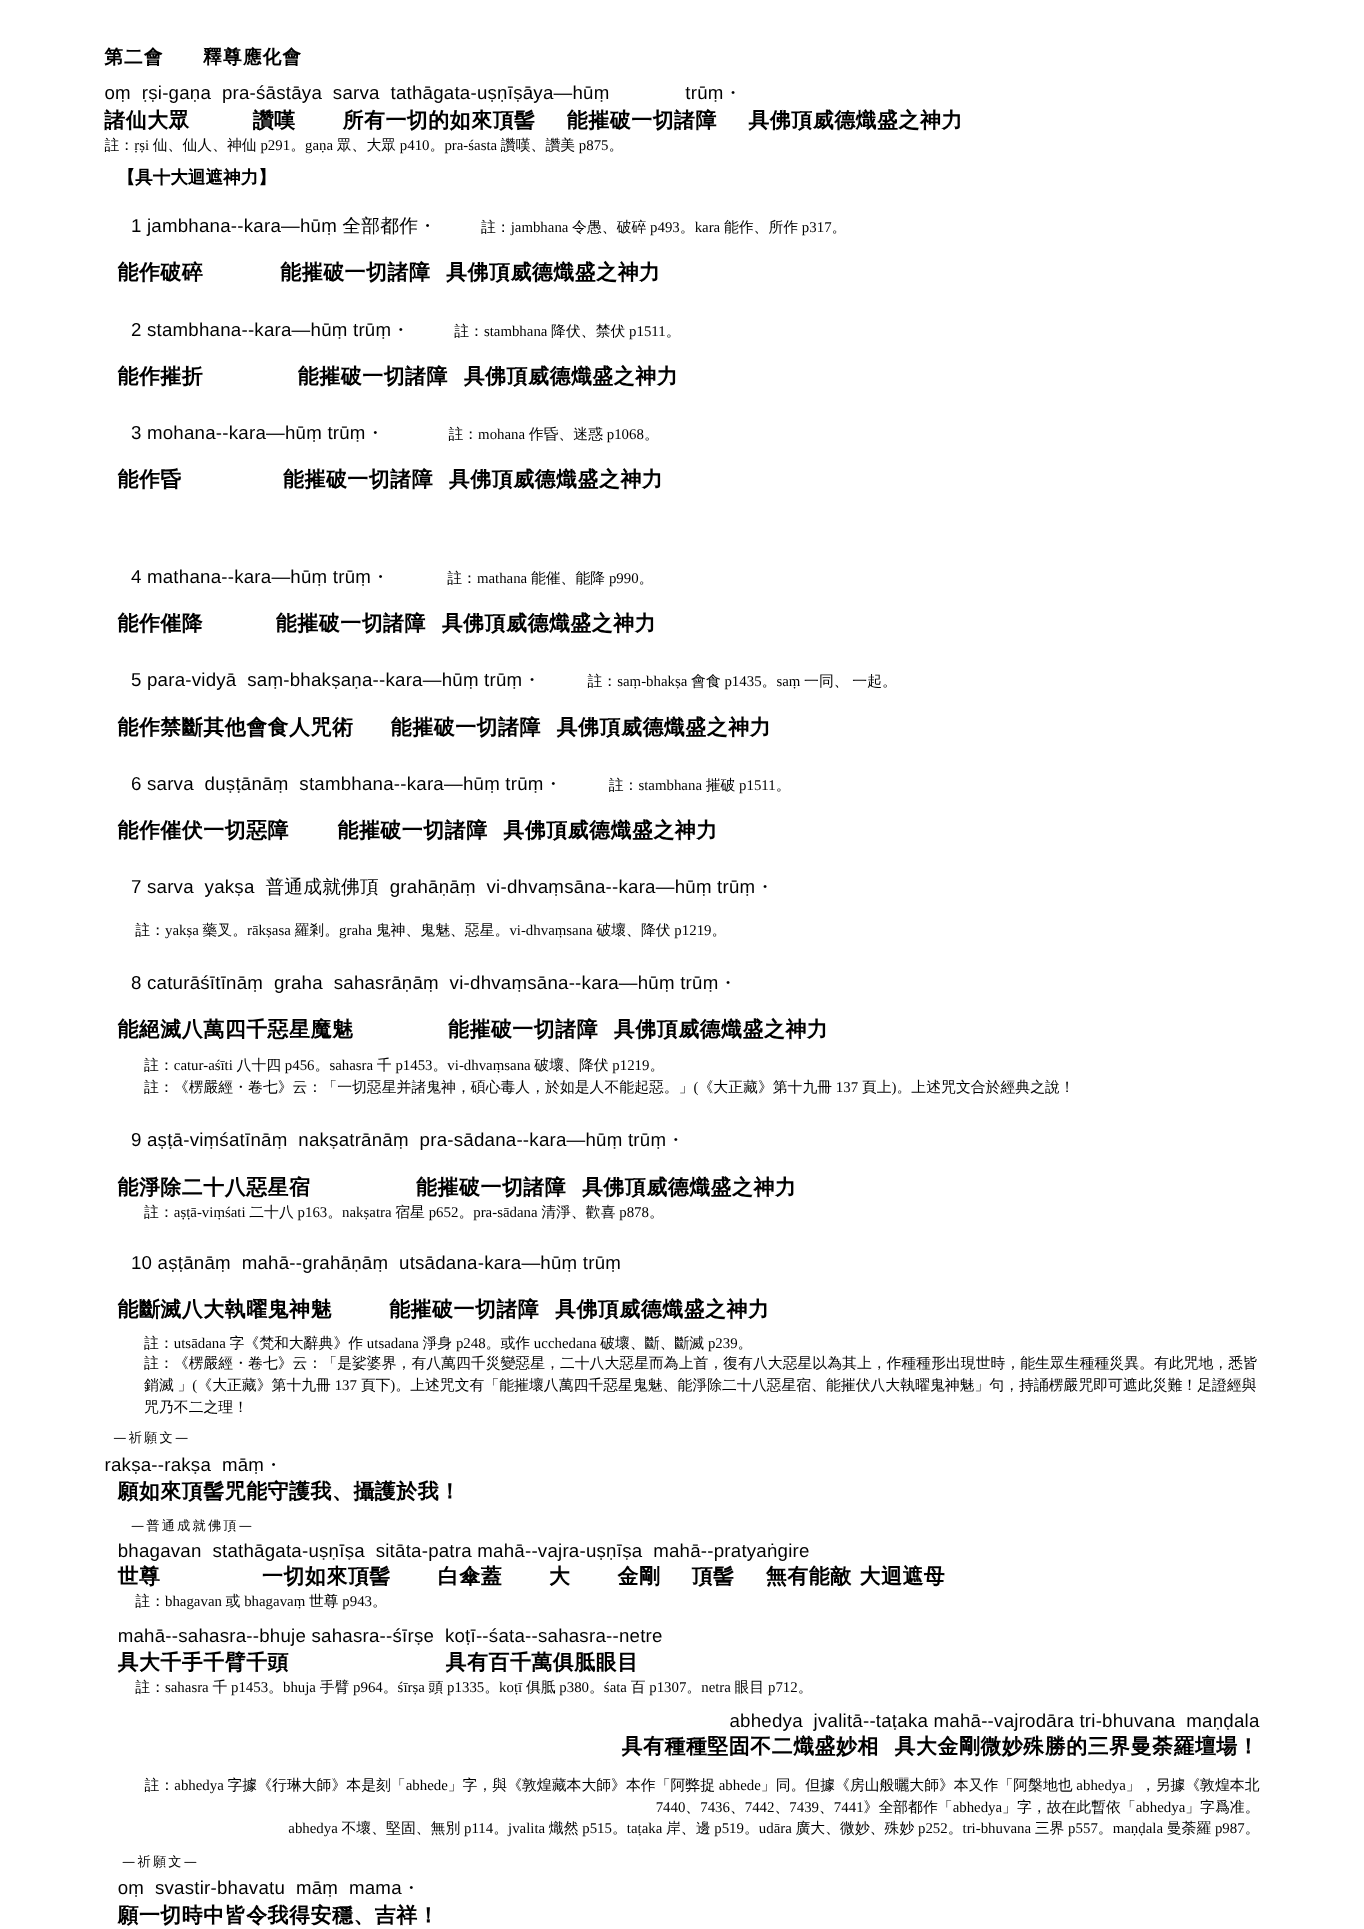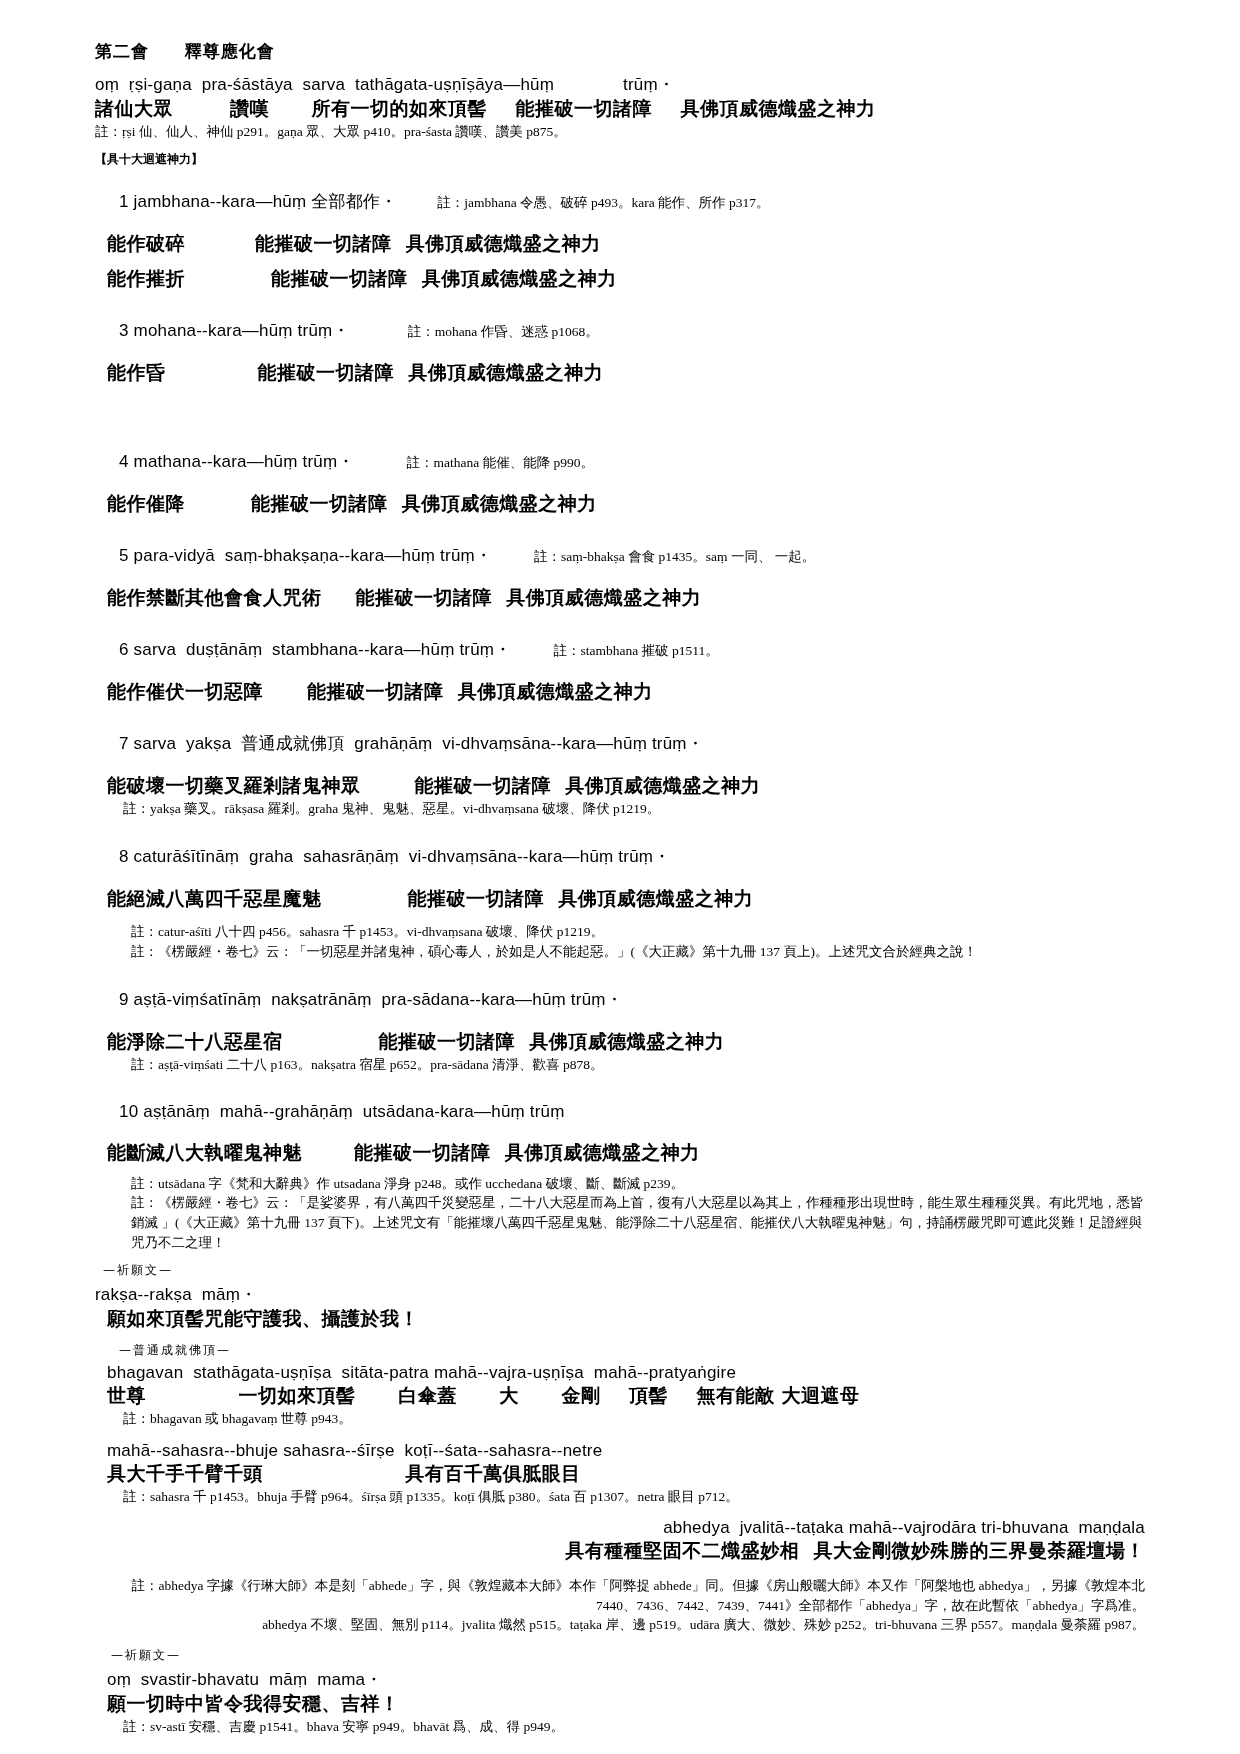--- a/index.html
+++ b/index.html
@@ -48,22 +48,22 @@
   .note {
     font-family: "Liberation Serif", serif;
     font-size: 13.5px;
     white-space: pre-wrap;
     line-height: 1.45;
   }
 
   .head-bracket {
     font-family: Liberation Serif, serif;
     font-weight: bold;
-    font-size: 12px;
-    margin: 6px 0 4px 0;
+    font-size: 16px;
+    margin: 6px 0 4px 12px;
   }
   .center-head {
     font-family: "DejaVu Sans", sans-serif;
     font-weight: normal;
     font-size: 12px;
     letter-spacing: 2px;
     margin: 10px 0 4px 0;
   }
   .row { position: relative; }
   .pad1 { padding-left: 12px; }
@@ -96,20 +96,23 @@
   <div class="head-bracket">【具十大迴遮神力】</div>
 
   <div class="row blk">
     <div class="nowrap">
       <span class="rom">1</span><span class="rom"> </span><span class="rom">jambhana--kara—hūṃ 全部都作・</span><span class="note inline-note" style="padding-left:40px;">註：jambhana 令愚、破碎 p493。kara 能作、所作 p317。</span>
     </div>
     <div class="gloss pad1"><span>能作破碎</span><span style="display:inline-block;width:70px;"></span><span>能摧破一切諸障  具佛頂威德熾盛之神力</span></div>
   </div>
 
   <div class="row blk">
+    <div class="nowrap">
+      <span class="rom">2</span><span class="rom"> </span><span class="rom">stambhana--kara—hūṃ trūṃ・</span><span class="note inline-note" style="padding-left:40px;">註：stambhana 降伏、禁伏 p1511。</span>
+    </div>
     <div class="gloss pad1"><span>能作摧折</span><span style="display:inline-block;width:86px;"></span><span>能摧破一切諸障  具佛頂威德熾盛之神力</span></div>
   </div>
 
   <div class="row blk">
     <div class="nowrap">
       <span class="rom">3</span><span class="rom"> </span><span class="rom">mohana--kara—hūṃ trūṃ・</span><span class="note inline-note" style="padding-left:58px;">註：mohana 作昏、迷惑 p1068。</span>
     </div>
     <div class="gloss pad1"><span>能作昏</span><span style="display:inline-block;width:92px;"></span><span>能摧破一切諸障  具佛頂威德熾盛之神力</span></div>
   </div>
 
@@ -131,21 +134,20 @@
     <div class="nowrap">
       <span class="rom">6</span><span class="rom"> </span><span class="rom">sarva  duṣṭānāṃ  stambhana--kara—hūṃ trūṃ・</span><span class="note inline-note" style="padding-left:42px;">註：stambhana 摧破 p1511。</span>
     </div>
     <div class="gloss pad1"><span>能作催伏一切惡障</span><span style="display:inline-block;width:44px;"></span><span>能摧破一切諸障  具佛頂威德熾盛之神力</span></div>
   </div>
 
   <div class="row blk">
     <div class="nowrap">
       <span class="rom">7</span><span class="rom"> </span><span class="rom">sarva  yakṣa  普通成就佛頂  grahāṇāṃ  vi-dhvaṃsāna--kara—hūṃ trūṃ・</span>
     </div>
-    <div class="gloss pad1"><span>能破壞一切藥叉羅剎諸鬼神眾</span><span style="display:inline-block;width:54px;"></span><span>能摧破一切諸障  具佛頂威德熾盛之神力</span></div>
     <div class="note pad2">註：yakṣa 藥叉。rākṣasa 羅剎。graha 鬼神、鬼魅、惡星。vi-dhvaṃsana 破壞、降伏 p1219。</div>
   </div>
 
   <div class="row blk">
     <div class="nowrap">
       <span class="rom">8</span><span class="rom"> </span><span class="rom">caturāśītīnāṃ  graha  sahasrāṇāṃ  vi-dhvaṃsāna--kara—hūṃ trūṃ・</span>
     </div>
     <div class="gloss pad1"><span>能絕滅八萬四千惡星魔魅</span><span style="display:inline-block;width:86px;"></span><span>能摧破一切諸障  具佛頂威德熾盛之神力</span></div>
     <div class="note pad3" style="margin-top:10px;">註：catur-aśīti 八十四 p456。sahasra 千 p1453。vi-dhvaṃsana 破壞、降伏 p1219。</div>
     <div class="note pad3">註：《楞嚴經・卷七》云：「一切惡星并諸鬼神，碩心毒人，於如是人不能起惡。」(《大正藏》第十九冊 137 頁上)。上述咒文合於經典之說！</div>

